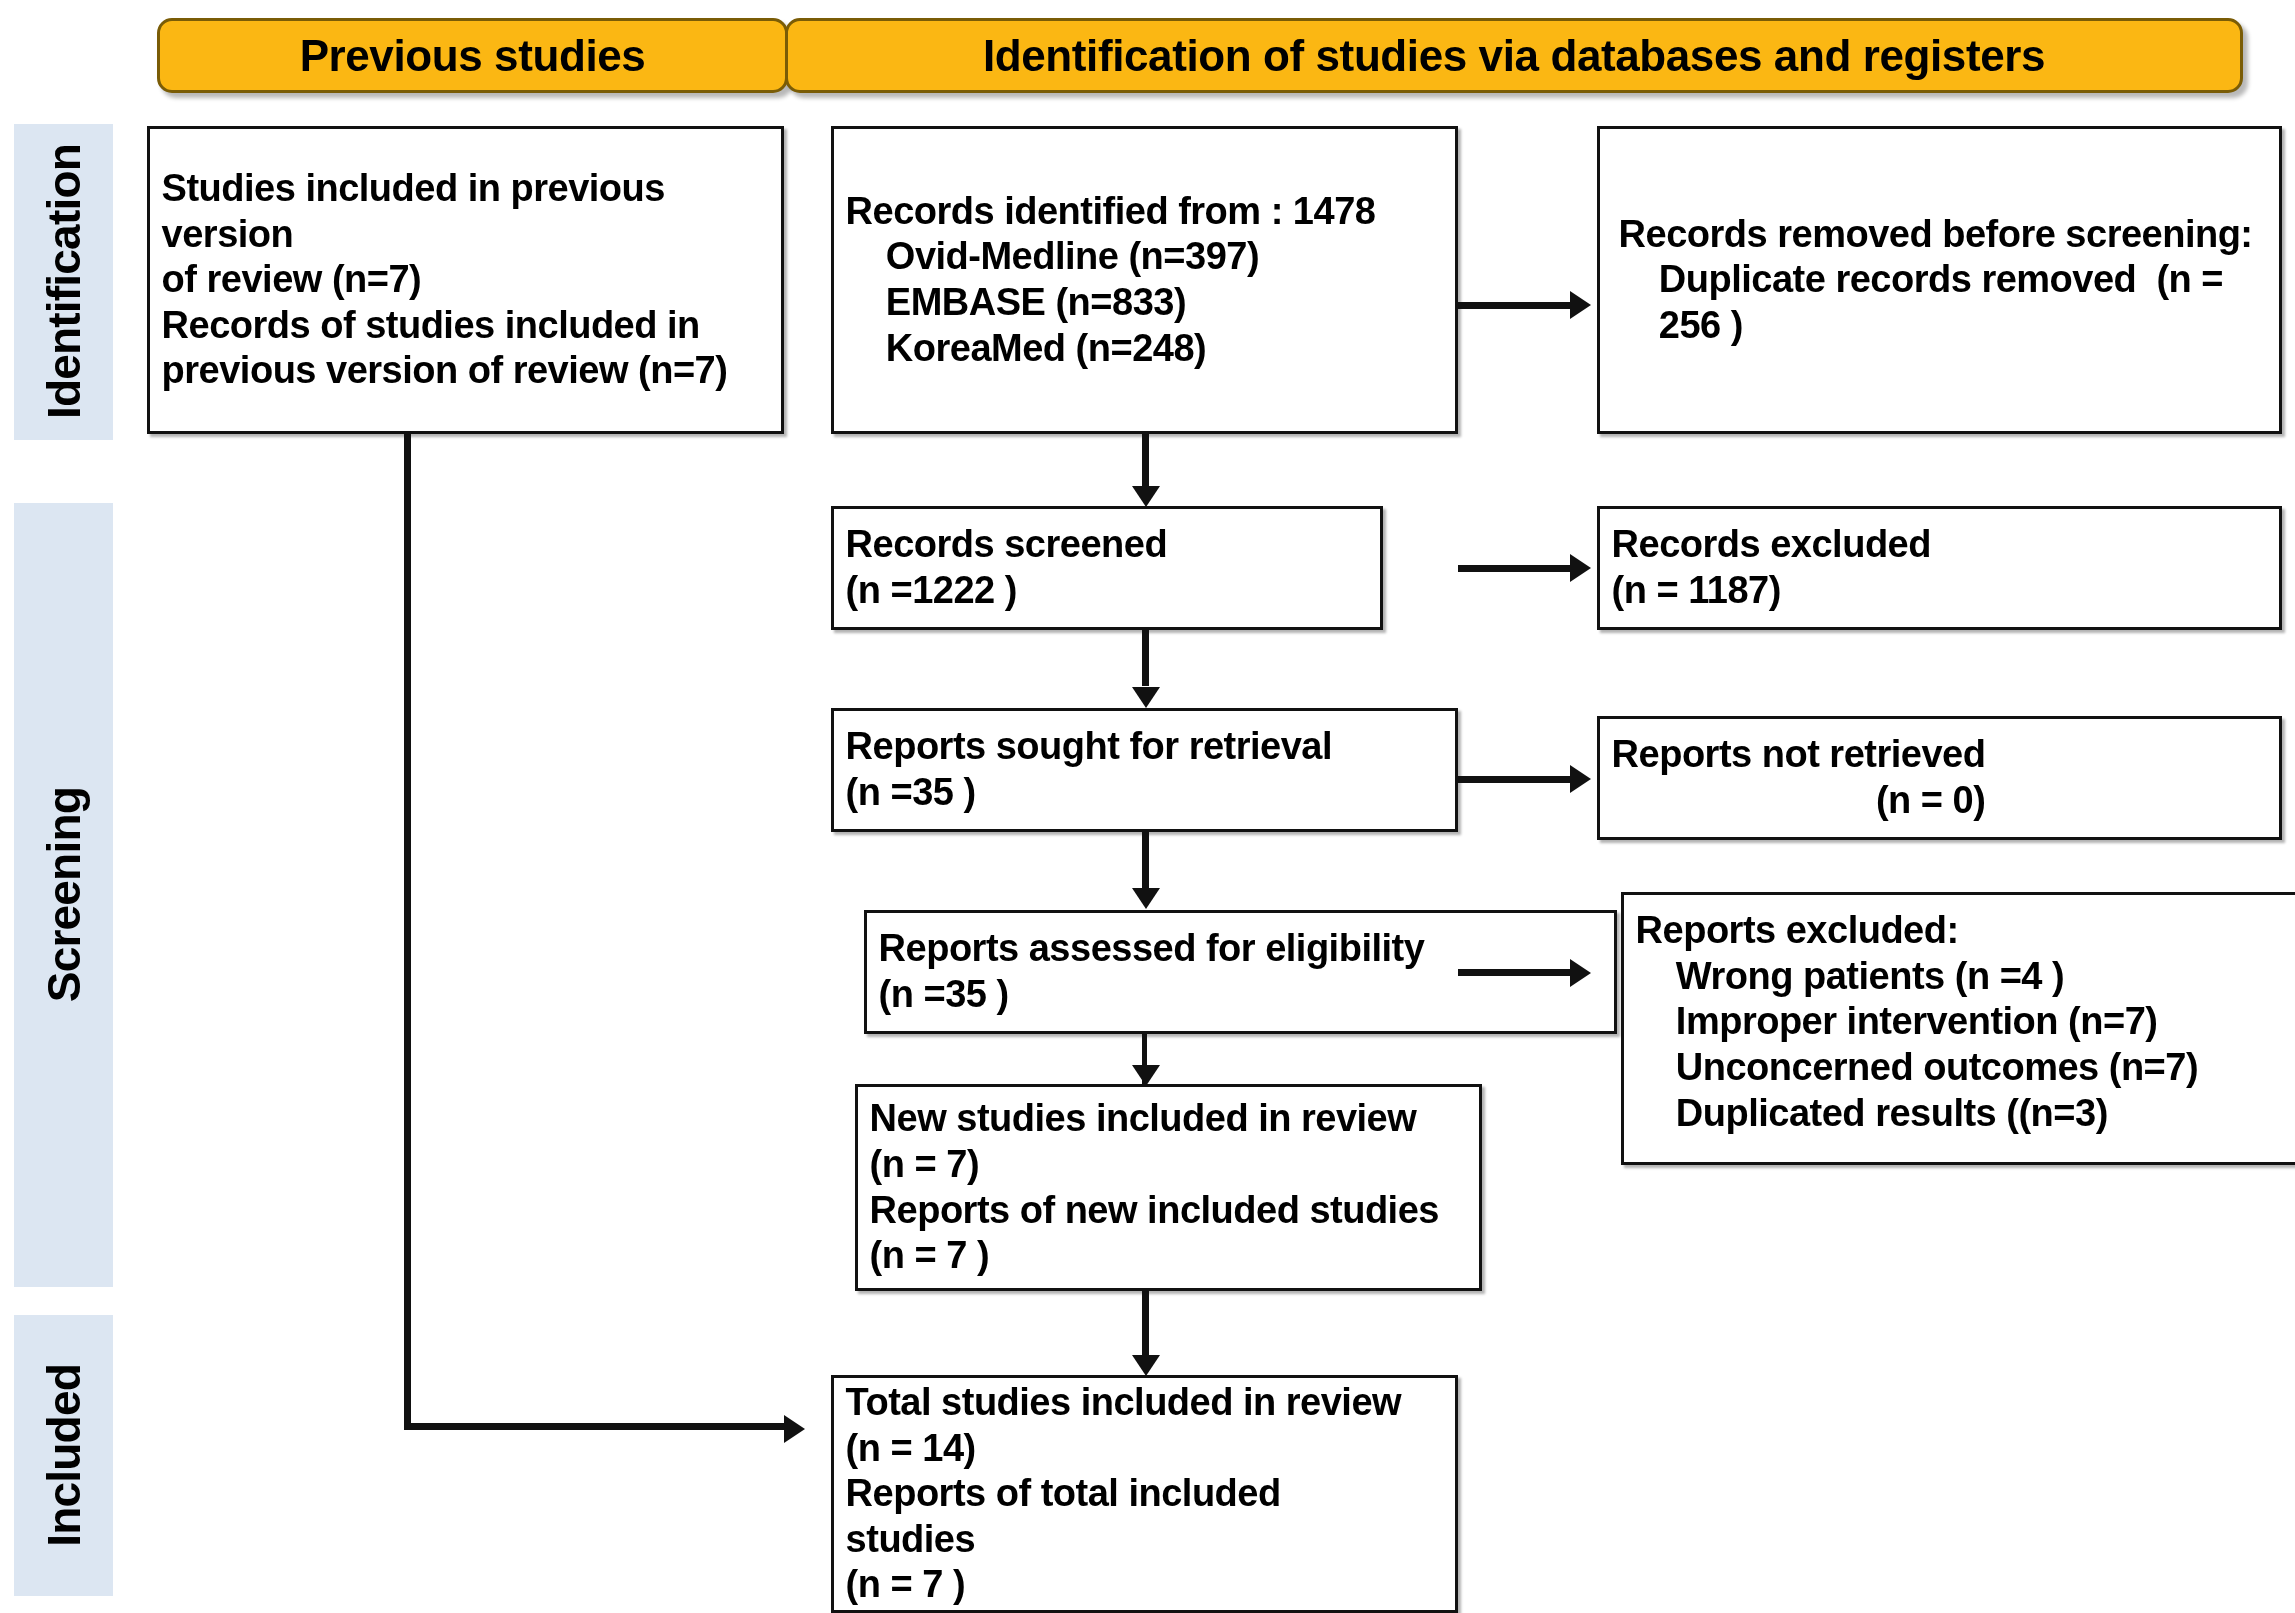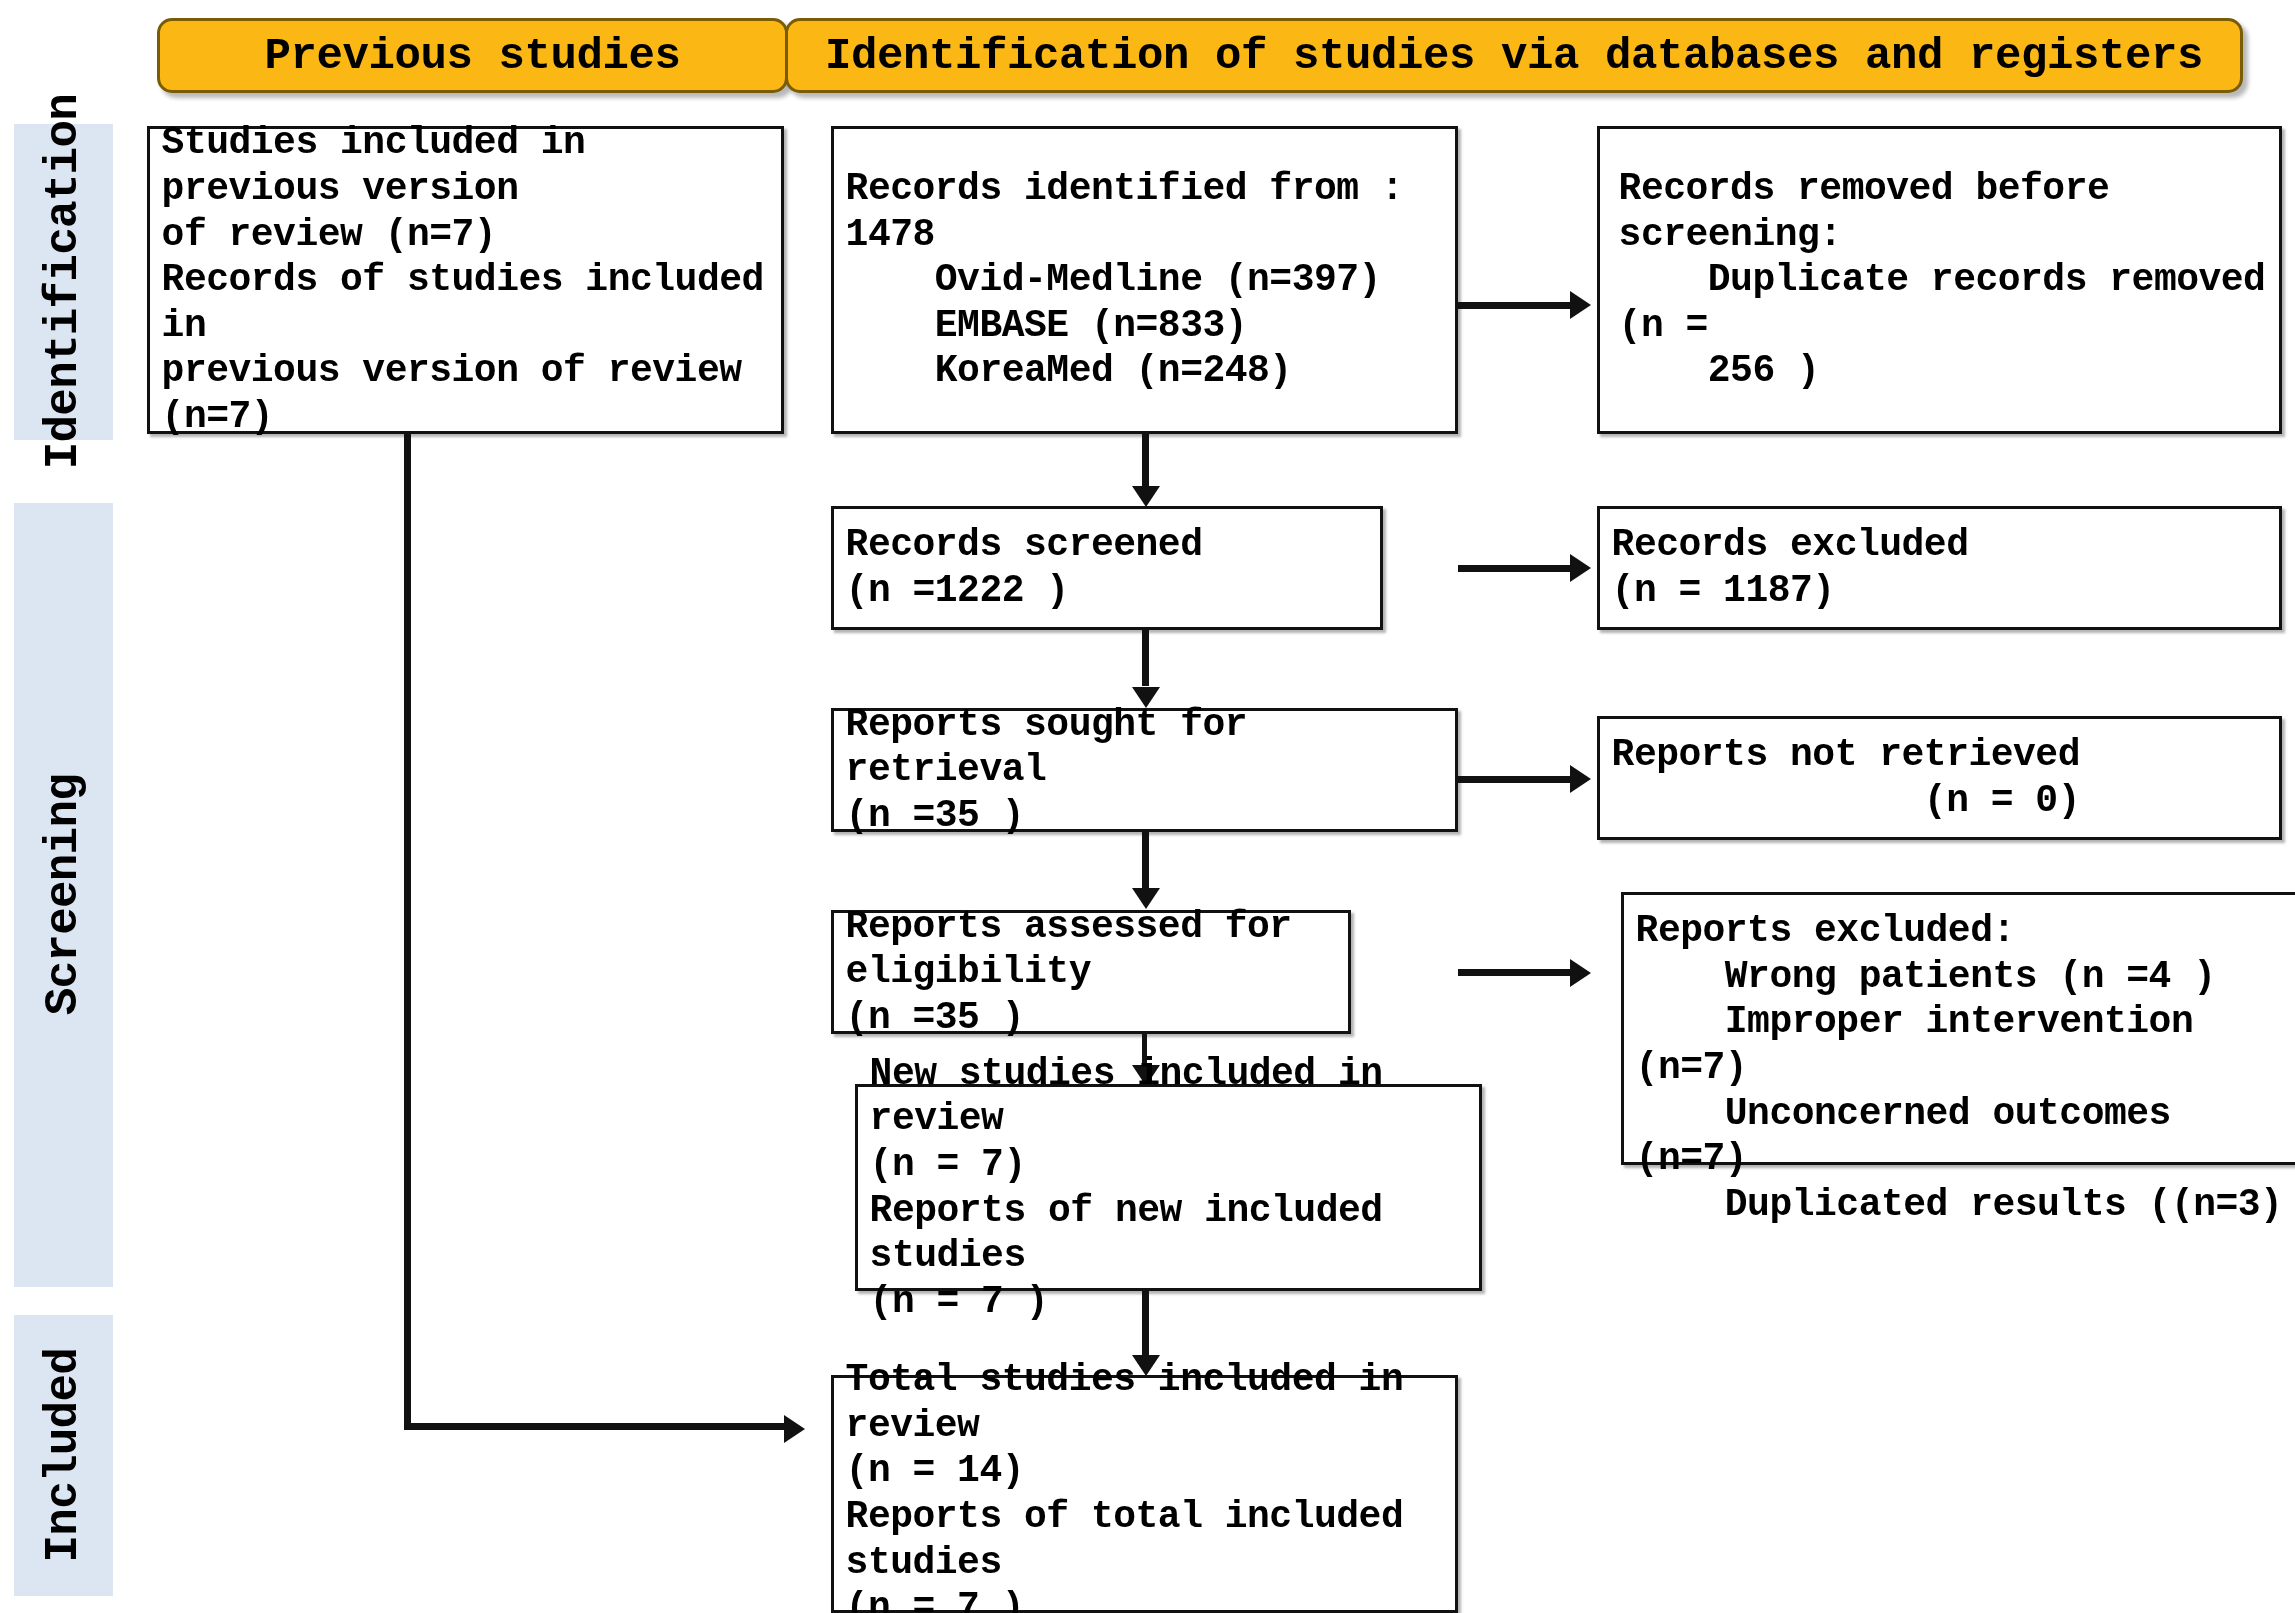--- a/index.html
+++ b/index.html
@@ -1,21 +1,21 @@
 <!DOCTYPE html>
 <html style="font-size:13.2px"><head>
 <meta charset="utf-8">
 <style>
   html,body{margin:0;padding:0;background:#ffffff;}
   #canvas{
     position:relative;
     width:2295px;
     height:1613px;
     background:#ffffff;
-    font-family:Liberation Mono, monospace;
+    font-family:Liberation Sans, sans-serif;
     overflow:hidden;
   }
   
   .banner{
     position:absolute;
     background:#FBB713;
     border:3.3px solid #7A5C06;
     border-radius:15px;
     box-shadow:4.1px 5px 4.1px rgba(0,0,0,0.28);
     display:flex;
@@ -162,21 +162,21 @@
     <div class="txt">Reports not retrieved
 (n = 0)</div>
   </div>
 
   <div class="hline" style="left:1458px; top:776px; width:112px;"></div>
   <div class="arrow-right" style="left:1570px; top:765px;"></div>
 
   <div class="vline" style="left:1142px; top:832px; height:56px;"></div>
   <div class="arrow-down" style="left:1132px; top:888px;"></div>
 
-  <div class="box" style="left:831px; top:910px; width:520px; height:124px;">
+  <div class="box" style="left:864px; top:910px; width:753px; height:124px;">
     <div class="txt">Reports assessed for eligibility
 (n =35 )</div>
   </div>
 
   <div class="box topalign" style="left:1597px; top:892px; width:685px; height:273px;">
     <div class="txt">Reports excluded:
     Wrong patients (n =4 )
     Improper intervention (n=7)
     Unconcerned outcomes (n=7)
     Duplicated results ((n=3)</div>

